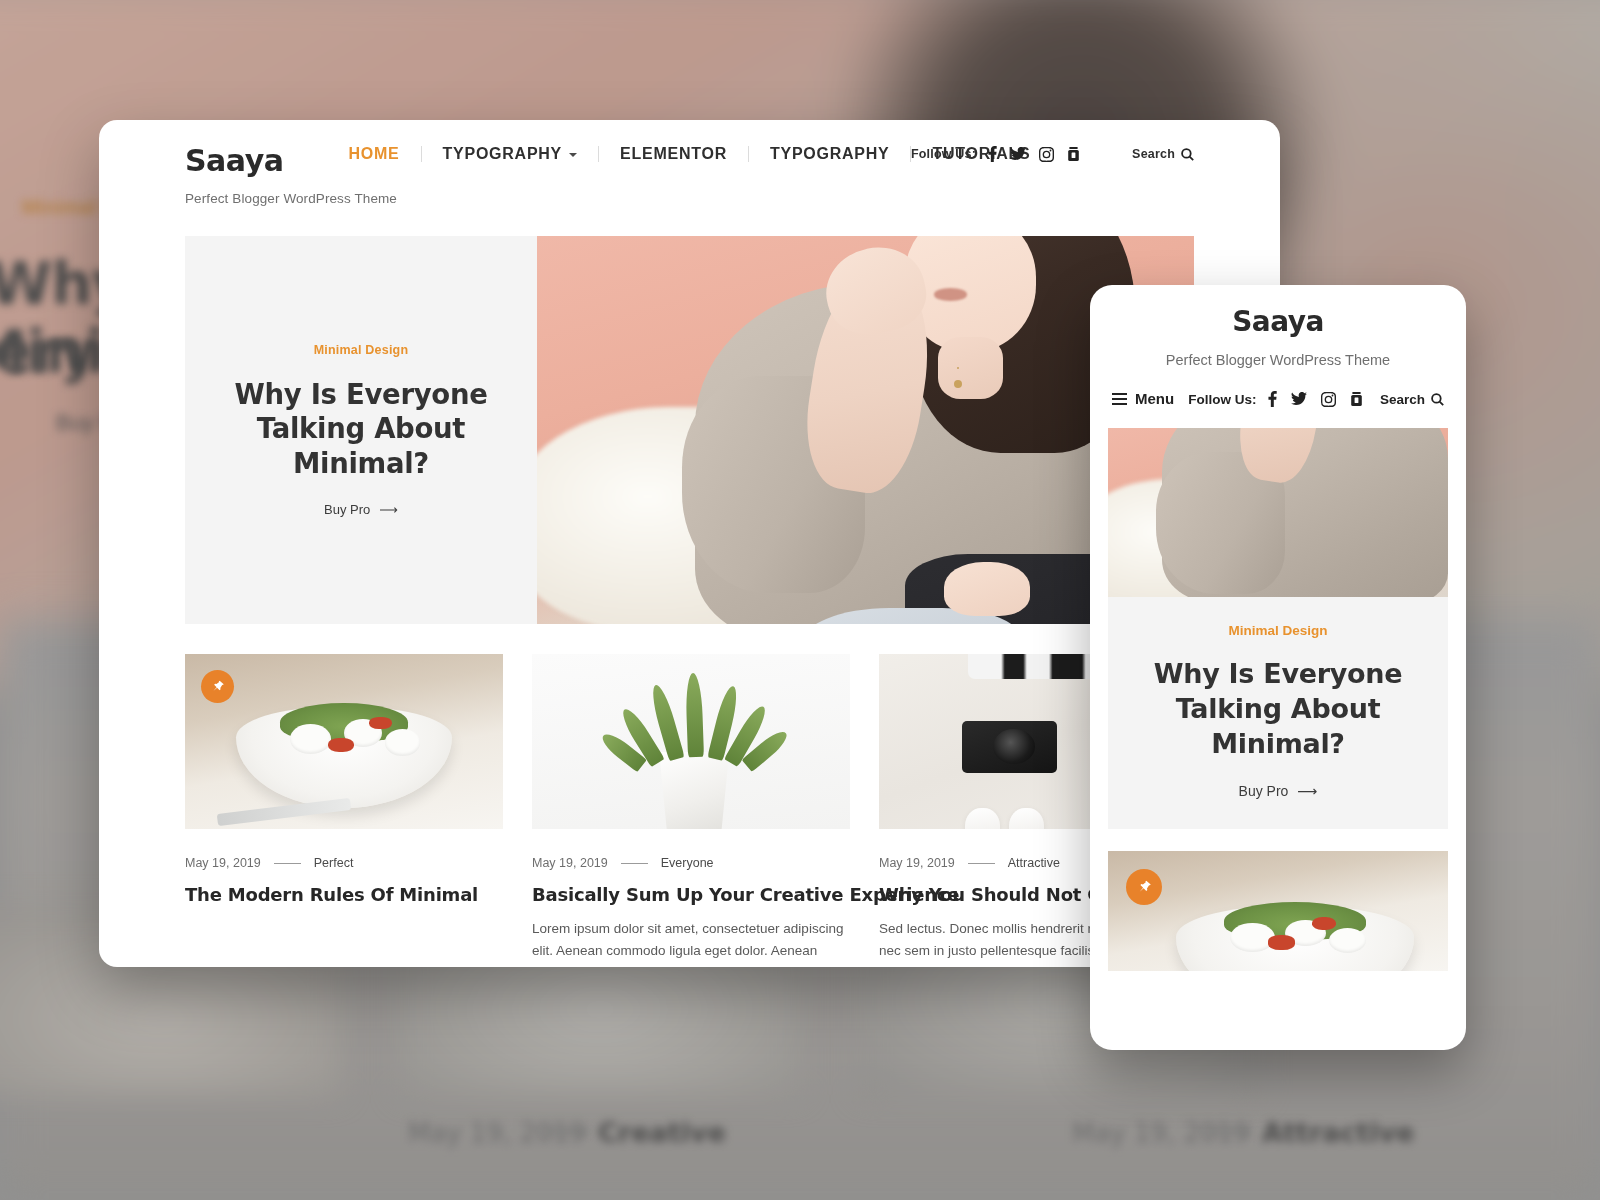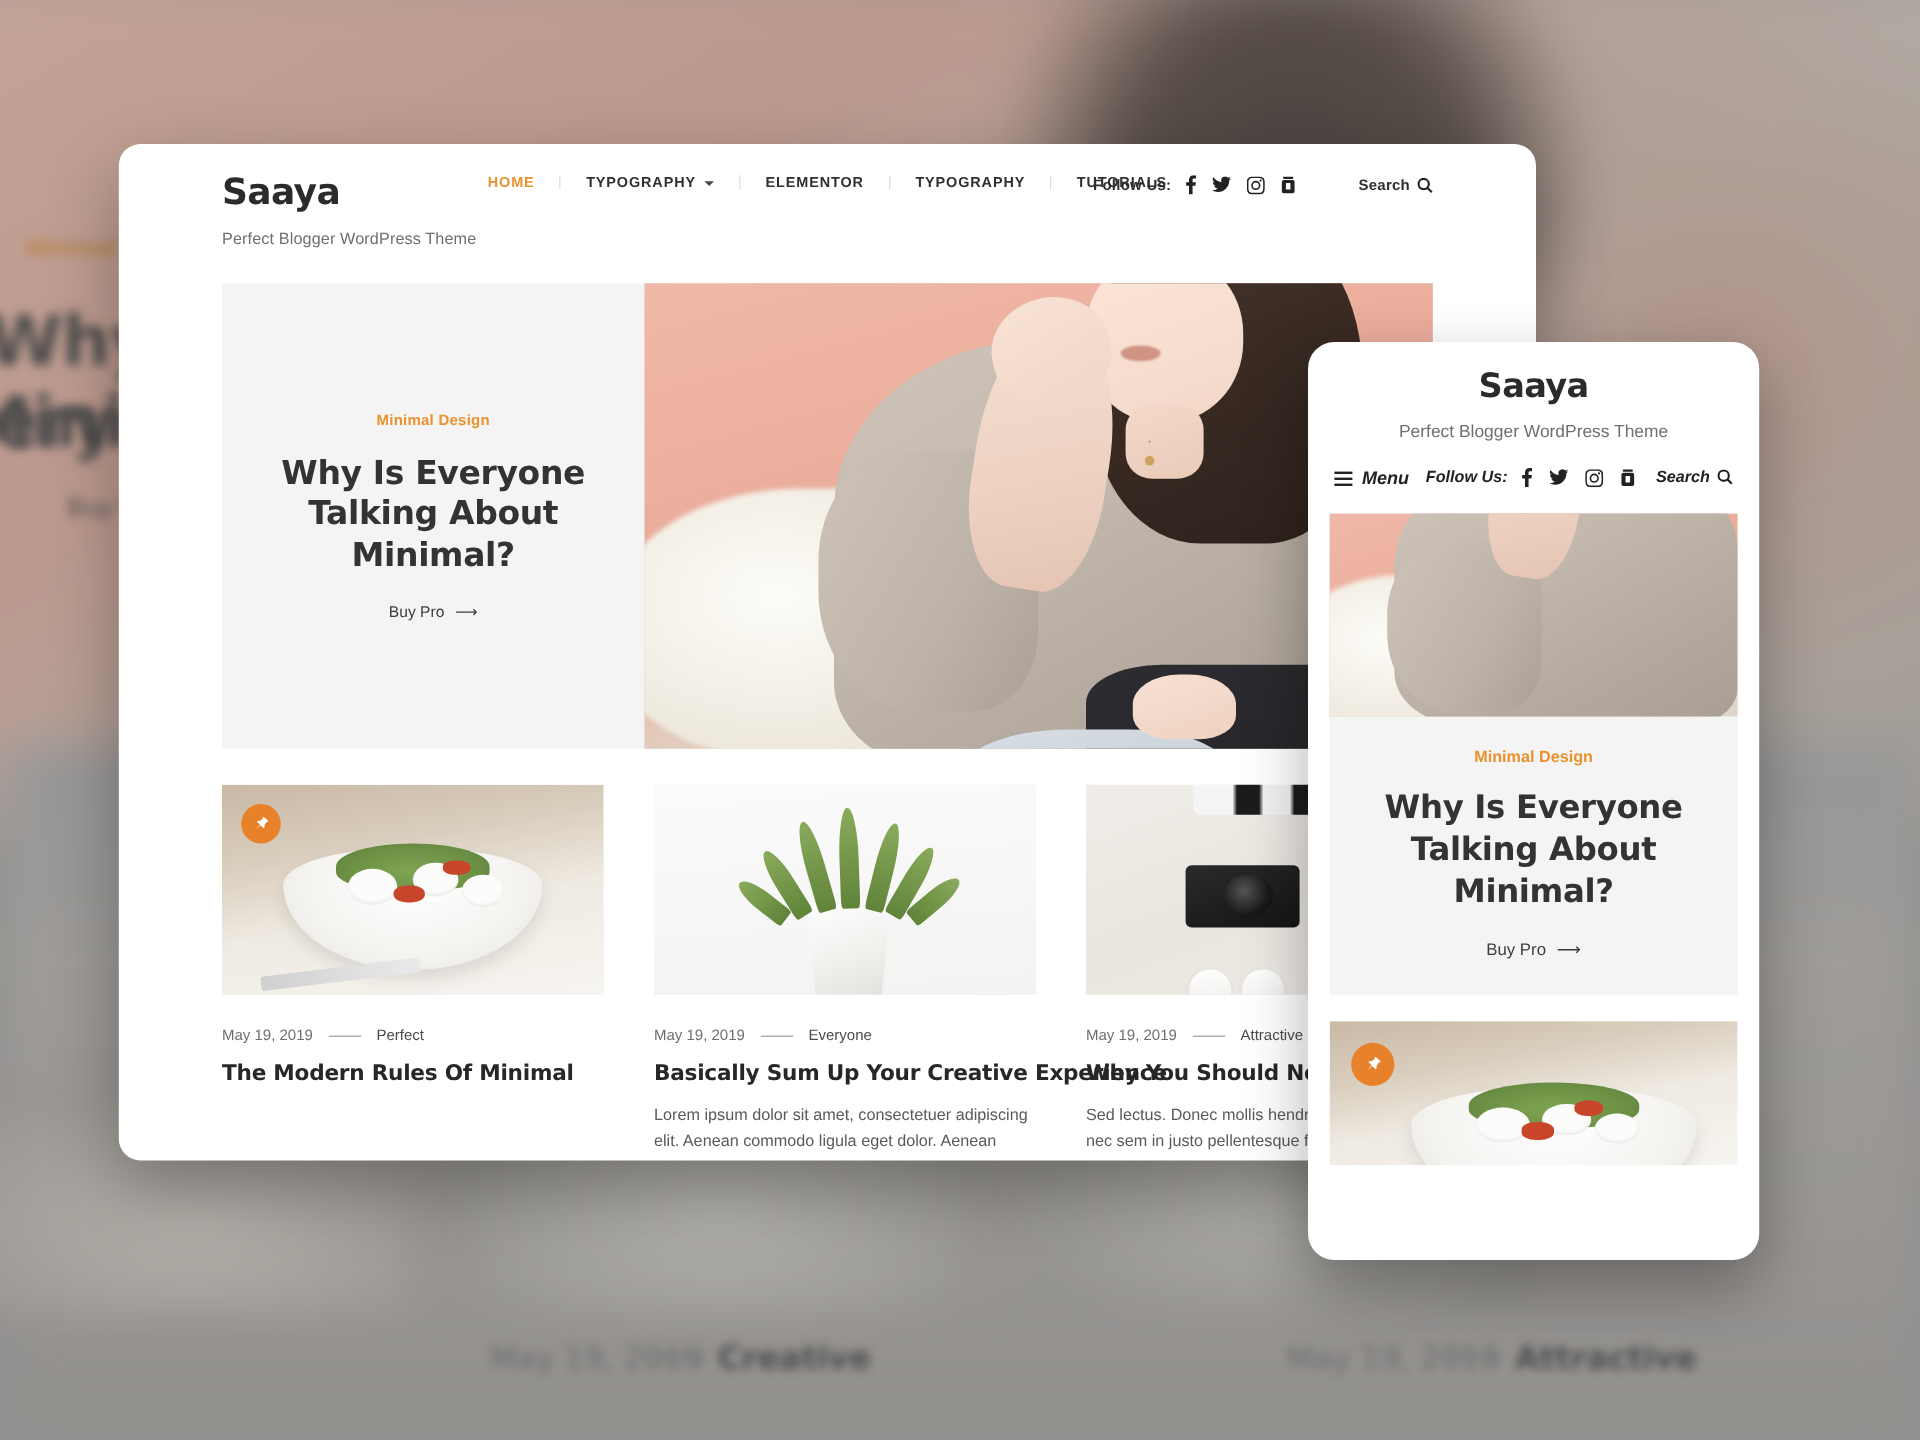--- a/index.html
+++ b/index.html
@@ -78,21 +78,21 @@
   }
   .tagline { font-size: 13.5px; color: #6f6f6f; margin-top: 15px; letter-spacing: .1px; }
 
   .navbar {
     position: absolute; left: 0; right: 0; top: 26px;
     display: flex; align-items: center; justify-content: center;
     pointer-events: none;
   }
   .nav { display: flex; align-items: center; pointer-events: auto; }
   .nav-item {
-    font-size: 12px; font-weight: bold; letter-spacing: .75px;
+    font-size: 16px; font-weight: bold; letter-spacing: .75px;
     color: #2f2f2f; padding: 0 21px; white-space: nowrap;
     display: flex; align-items: center; gap: 7px;
     border-right: 1px solid #dcdcdc; line-height: 1;
   }
   .nav-item:last-child { border-right: none; }
   .nav-item.active { color: #e8922e; }
   .caret { width: 0; height: 0; border-left: 4px solid transparent;
            border-right: 4px solid transparent; border-top: 4.5px solid #4a4a4a;
            display: inline-block; margin-top: 1px; }
 
@@ -159,21 +159,21 @@
   .ph-pend { position:absolute; left:63.5%; top:37%; width:8px; height:8px;
     background:#c9a25e; border-radius:50%; box-shadow: 0 -16px 0 -3px #c7a15e; }
   .ph-lap { position:absolute; left:56%; bottom:-16%; width:40%; height:34%;
     background: linear-gradient(160deg,#2d2d31 0%,#232327 100%); border-radius: 24% 16% 0 0; }
   .ph-lap2 { position:absolute; left:40%; bottom:-20%; width:34%; height:24%;
     background: linear-gradient(160deg,#d8dee4 0%,#c2cad2 100%); border-radius: 40% 36% 0 0; }
   .ph-hand2 { position:absolute; left:62%; bottom:2%; width:13%; height:14%;
     background: linear-gradient(160deg,#f7e1d3 0%,#eed1c0 100%); border-radius: 46% 46% 36% 36%; }
 
   
-  .cards { display: flex; gap: 42px; margin: 30px 86px 0 86px; }
+  .cards { display: flex; gap: 29px; margin: 30px 86px 0 86px; }
   .card { width: 318px; flex: 0 0 318px; }
   .card-img { position: relative; height: 175px; overflow: hidden; background:#eee; }
   .pin {
     position:absolute; left:16px; top:16px; width:33px; height:33px;
     background:#e8822a; border-radius:50%;
     display:flex; align-items:center; justify-content:center;
   }
   .pin svg { fill:#fff; display:block; }
   .card-meta { display:flex; align-items:center; gap:13px; margin-top:27px; font-size:12.5px; color:#6e6e6e; }
   .dash { width:27px; height:1px; background:#9b9b9b; display:inline-block; }
@@ -229,21 +229,21 @@
   .mobile {
     position: absolute; left: 1090px; top: 285px; width: 376px; height: 765px;
     background: #fff; border-radius: 22px; overflow: hidden;
     box-shadow: 0 22px 54px rgba(0,0,0,0.32);
   }
   .m-logo {
     text-align:center; font-family:"DejaVu Sans", sans-serif;
     font-size:28px; font-weight:bold; color:#2b2b2b; margin-top:20px; letter-spacing:-0.5px;
   }
   .m-tagline { text-align:center; font-size:14.5px; color:#6f6f6f; margin-top:14px; }
-  .m-bar { display:flex; align-items:flex-start; margin:22px 22px 0 22px;font-style:italic; }
+  .m-bar { display:flex; align-items:flex-end; margin:22px 22px 0 22px; }
   .m-menu { display:flex; align-items:center; gap:8px; font-size:15px; font-weight:bold; color:#222; }
   .burger { display:flex; flex-direction:column; gap:3px; }
   .burger i { display:block; width:15px; height:2px; background:#222; }
   .m-follow { font-size:13.5px; font-weight:bold; color:#222; margin-left:14px; }
   .m-soc { display:flex; align-items:center; gap:14px; margin-left:12px; }
   .m-soc svg { display:block; fill:#222; }
   .m-search { margin-left:auto; display:flex; align-items:center; gap:6px; font-size:13.5px; font-weight:bold; color:#222; }
   .m-search svg { fill:none; stroke:#222; stroke-width:1.8; }
   .m-hero-photo { position:relative; height:169px; margin:21px 18px 0 18px; overflow:hidden; background:#ded6cc; }
   .m-hero-text { background:#f4f4f4; margin:0 18px; padding:26px 18px 30px 18px; text-align:center; }

